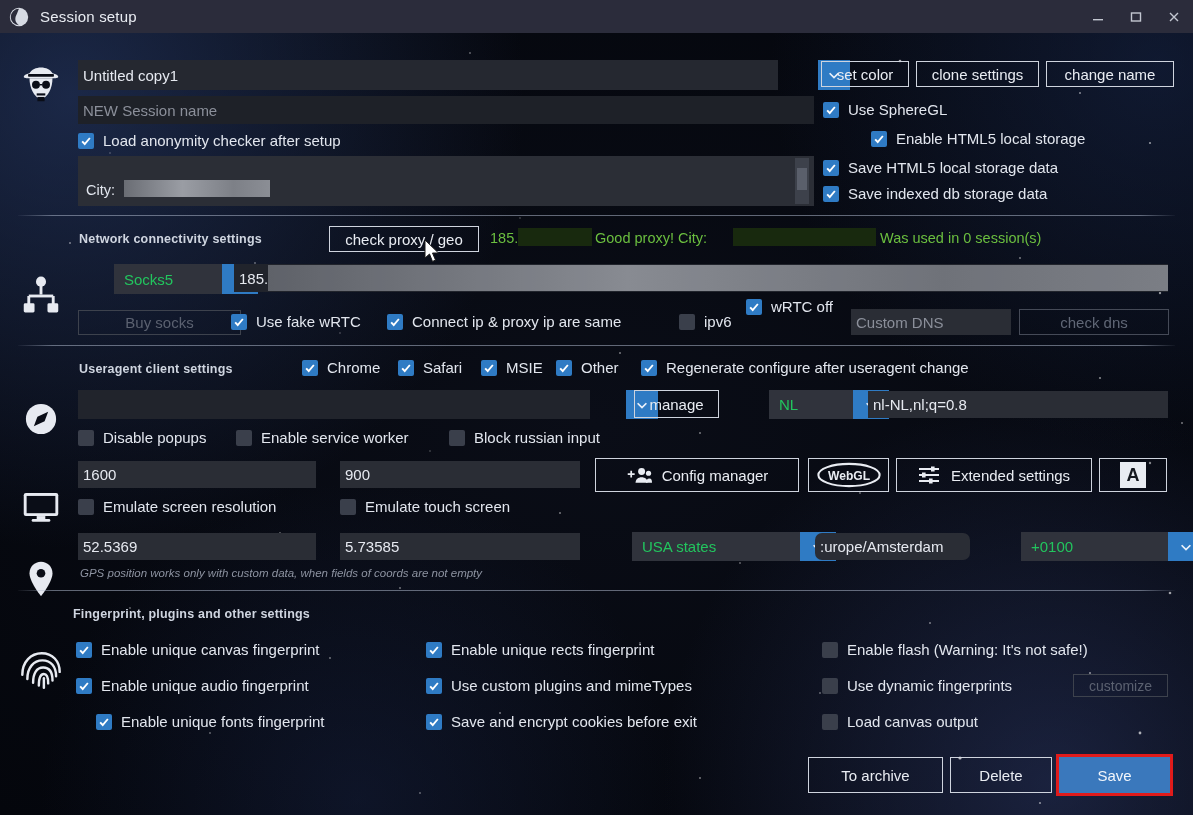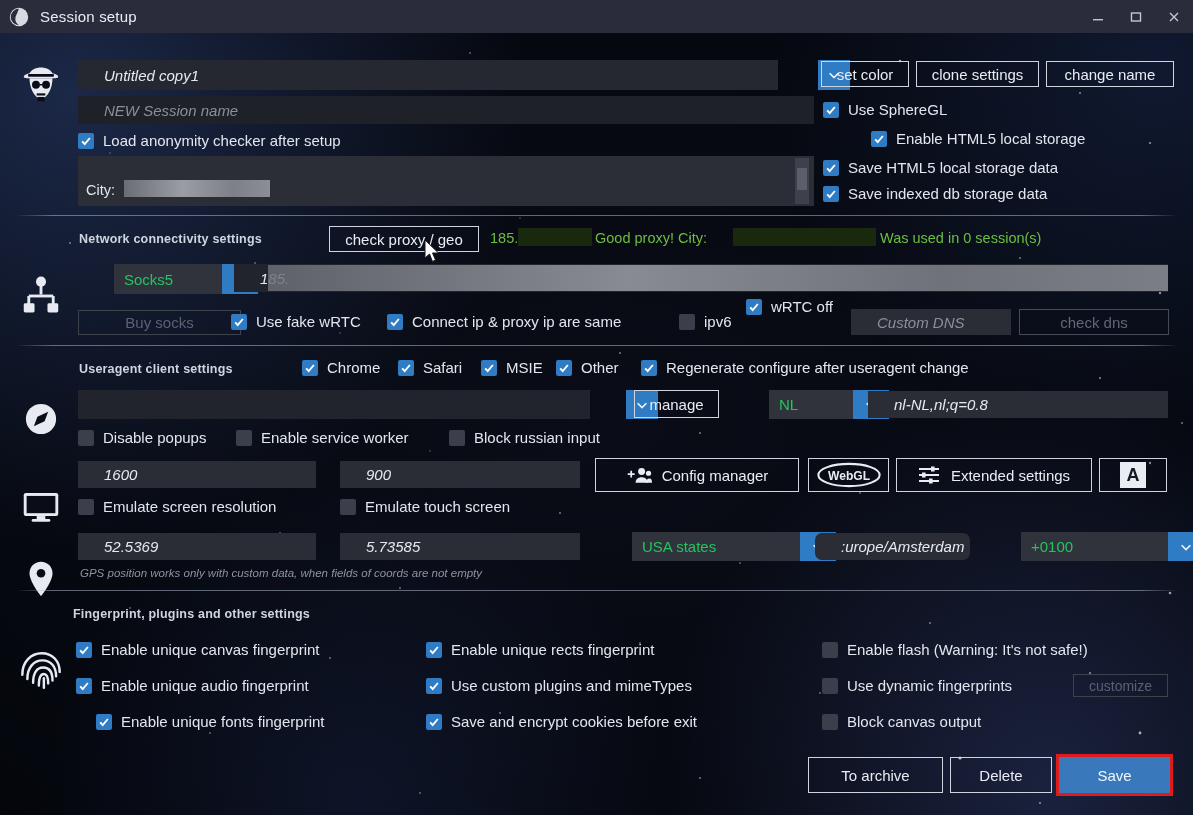--- a/index.html
+++ b/index.html
@@ -52,24 +52,23 @@
   }
 
   
   .fld {
     position:absolute;
     background:#252830;
     border:none;
     color:#e6e9f0;
     font-family:"Liberation Sans", sans-serif;
     font-size:15px;
-    padding:0 26px;
+    padding:0 5px;
     display:flex; align-items:center;
     outline:none;
-    font-style:italic;
   }
   .fld.ph { color:#8b8f9a; }
 
   .sel {
     position:absolute;
     background:#30333c;
     display:flex; align-items:center;
     color:#22c55e; font-size:15px;margin-left:36px;
   }
   .sel .sel-label { padding-left:10px; flex:1; overflow:hidden; white-space:nowrap; }
@@ -589,21 +588,21 @@
     <span class="box"></span>
     <span class="lbl">Enable flash (Warning: It's not safe!)</span>
   </div>
   <div class="cb" style="left:822px; top:677px;">
     <span class="box"></span>
     <span class="lbl">Use dynamic fingerprints</span>
   </div>
   <div class="btn ghost" style="left:1073px; top:674px; width:95px; height:23px; font-size:14px;">customize</div>
   <div class="cb" style="left:822px; top:713px;">
     <span class="box"></span>
-    <span class="lbl">Block canvas output</span>
+    <span class="lbl">Load canvas output</span>
   </div>
 
   <div class="btn" style="left:808px; top:757px; width:135px; height:36px;">To archive</div>
   <div class="btn" style="left:950px; top:757px; width:102px; height:36px;">Delete</div>
   <div class="save-wrap" style="left:1056px; top:754px; width:117px; height:42px;">
     <div class="btn save" style="position:absolute; left:0; top:0; width:111px; height:36px;">Save</div>
   </div>
 
   <svg class="cursor" style="left:424px; top:239px;" viewBox="0 0 18 26">
     <path d="M1 1 L1 19 L5.5 15 L8.5 22.5 L11.5 21 L8.5 14 L14.5 14 Z" fill="#ffffff" stroke="#1a1a1a" stroke-width="1"></path>

